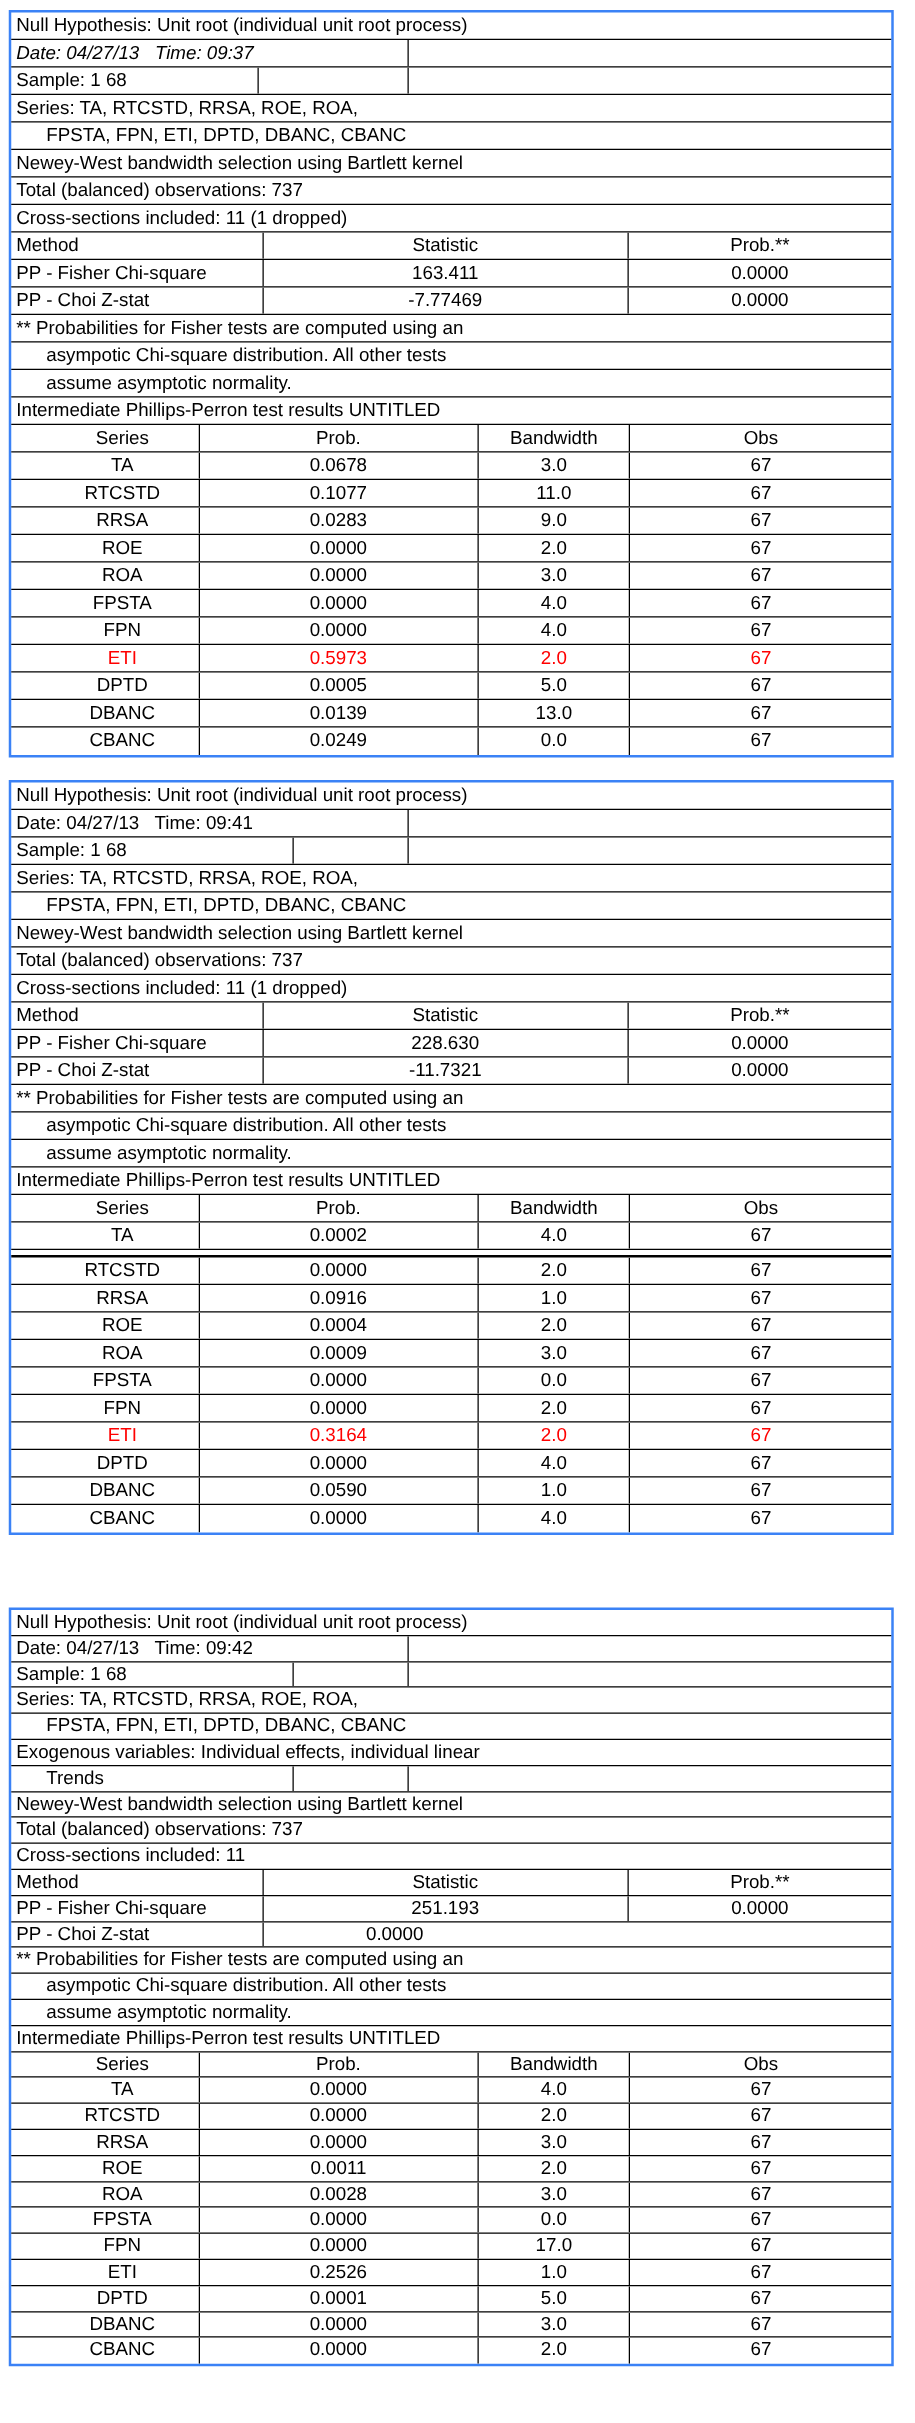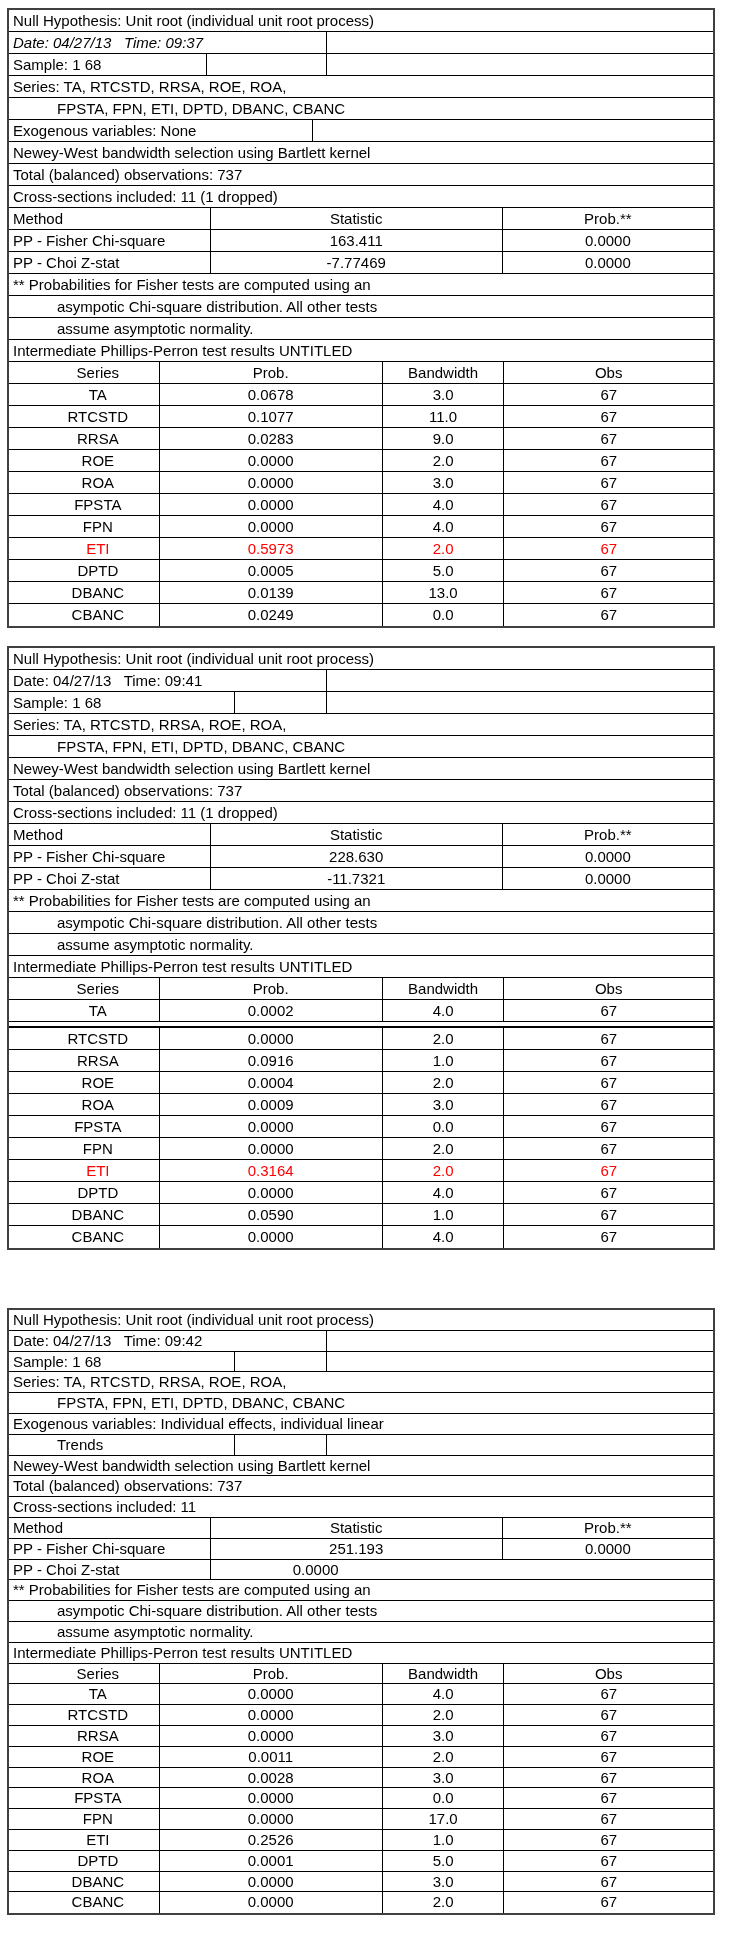--- a/index.html
+++ b/index.html
@@ -4,54 +4,53 @@
 <style>
   html,body{margin:0;padding:0;}
   body{
     width:732px;height:1938px;background:#ffffff;overflow:hidden;
     font-family:"Liberation Sans","DejaVu Sans",sans-serif;
     font-size:15px;color:#000;
   }
   #tables-root{width:732px;}
   .uroot-table{
     margin-left:7px;width:708px;box-sizing:border-box;
-    border:2px solid #404040;background:#fff;
+    border:2px solid #3b82f6;background:#fff;
   }
   .t1{margin-top:8px;}
   .t2{margin-top:18px;}
   .t3{margin-top:58px;}
   .trow,.frow{
     position:relative;box-sizing:border-box;
     border-bottom:1px solid #000;overflow:hidden;white-space:pre;
   }
   .t1 .trow,.t1 .frow,.t2 .trow,.t2 .frow{height:22px;line-height:21px;}
   .t3 .trow,.t3 .frow{height:20.8px;line-height:20px;}
   .uroot-table>div:last-child{border-bottom:none;}
   .trow{padding-left:4px;}
-  .ind{padding-left:48px;}
+  .ind{padding-left:28px;}
   .vline{position:absolute;top:0;bottom:0;width:1px;background:#000;}
   .frow{display:flex;}
   .frow>div{box-sizing:border-box;overflow:hidden;white-space:pre;text-align:center;}
   .frow>div+div{border-left:1px solid #000;}
   .frow>div.left{text-align:left;padding-left:4px;}
   .m0{width:28.5%;}.m1{width:41.5%;}.m2{width:30%;}
   .c0{width:18%;margin-left:28px;}.c1{width:33%;}.c2{width:18%;}.c3{width:31%;}
   .split-gap{height:4px;border-bottom:2px solid #000;background:#fff;}
 </style>
 </head>
 <body>
 
 <div id="tables-root">
     <div class="uroot-table t1">
       <div class="trow"><div style="display: inline;">Null Hypothesis: Unit root (individual unit root process)</div></div>
       <div class="trow"><div style="display: inline; font-style: italic;">Date: 04/27/13   Time: 09:37</div><div class="vline" style="left: 45%;"></div></div>
       <div class="trow"><div style="display: inline;">Sample: 1 68</div><div class="vline" style="left: 28%;"></div><div class="vline" style="left: 45%;"></div></div>
       <div class="trow"><div style="display: inline;">Series: TA, RTCSTD, RRSA, ROE, ROA,</div></div>
       <div class="trow ind"><div style="display: inline;">FPSTA, FPN, ETI, DPTD, DBANC, CBANC</div></div>
-      <div class="trow"><div style="display: inline;">Exogenous variables: None</div><div class="vline" style="left: 43%;"></div></div>
       <div class="trow"><div style="display: inline;">Newey-West bandwidth selection using Bartlett kernel</div></div>
       <div class="trow"><div style="display: inline;">Total (balanced) observations: 737</div></div>
       <div class="trow"><div style="display: inline;">Cross-sections included: 11 (1 dropped)</div></div>
       <div class="frow"><div class="m0 left">Method</div><div class="m1">Statistic</div><div class="m2">Prob.**</div></div>
       <div class="frow"><div class="m0 left">PP - Fisher Chi-square</div><div class="m1">163.411</div><div class="m2">0.0000</div></div>
       <div class="frow"><div class="m0 left">PP - Choi Z-stat</div><div class="m1">-7.77469</div><div class="m2">0.0000</div></div>
       <div class="trow"><div style="display: inline;">** Probabilities for Fisher tests are computed using an</div></div>
       <div class="trow ind"><div style="display: inline;">asympotic Chi-square distribution. All other tests</div></div>
       <div class="trow ind"><div style="display: inline;">assume asymptotic normality.</div></div>
       <div class="trow"><div style="display: inline;">Intermediate Phillips-Perron test results UNTITLED</div></div>

